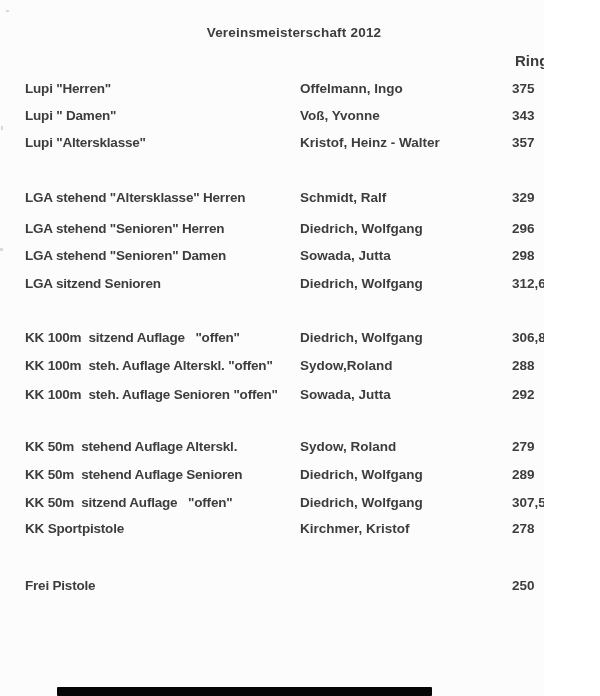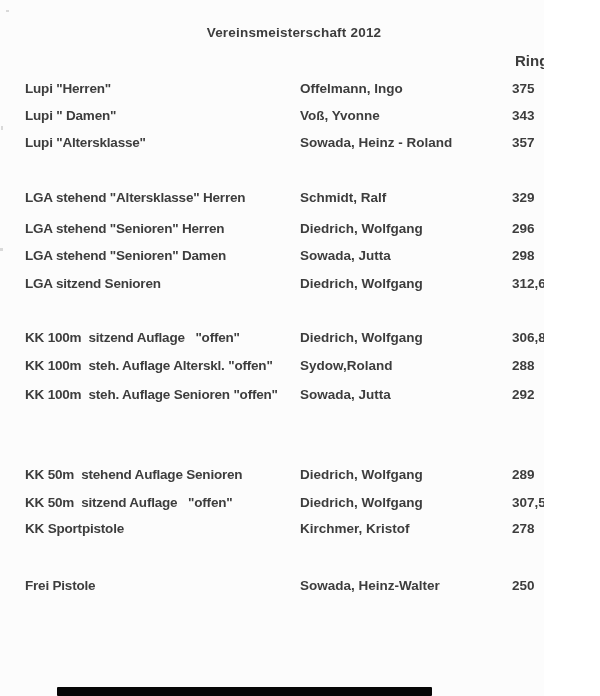--- a/index.html
+++ b/index.html
@@ -101,21 +101,21 @@
     <span class="name">Offelmann, Ingo</span>
     <span class="score">375</span>
   </div>
   <div class="row" style="top:109px">
     <span class="cat">Lupi " Damen"</span>
     <span class="name">Voß, Yvonne</span>
     <span class="score">343</span>
   </div>
   <div class="row" style="top:136px">
     <span class="cat">Lupi "Altersklasse"</span>
-    <span class="name">Sowada, Heinz - Roland</span>
+    <span class="name">Kristof, Heinz - Walter</span>
     <span class="score">357</span>
   </div>
 
   <div class="row" style="top:191px">
     <span class="cat">LGA stehend "Altersklasse" Herren</span>
     <span class="name">Schmidt, Ralf</span>
     <span class="score">329</span>
   </div>
   <div class="row" style="top:222px">
     <span class="cat">LGA stehend "Senioren" Herren</span>
@@ -142,39 +142,43 @@
     <span class="cat">KK 100m  steh. Auflage Alterskl. "offen"</span>
     <span class="name">Sydow,Roland</span>
     <span class="score">288</span>
   </div>
   <div class="row" style="top:388px">
     <span class="cat">KK 100m  steh. Auflage Senioren "offen"</span>
     <span class="name">Sowada, Jutta</span>
     <span class="score">292</span>
   </div>
 
+  <div class="row" style="top:440px">
+    <span class="cat">KK 50m  stehend Auflage Alterskl.</span>
+    <span class="name">Sydow, Roland</span>
+    <span class="score">279</span>
+  </div>
   <div class="row" style="top:468px">
     <span class="cat">KK 50m  stehend Auflage Senioren</span>
     <span class="name">Diedrich, Wolfgang</span>
     <span class="score">289</span>
   </div>
   <div class="row" style="top:496px">
     <span class="cat">KK 50m  sitzend Auflage   "offen"</span>
     <span class="name">Diedrich, Wolfgang</span>
     <span class="score">307,5</span>
   </div>
   <div class="row" style="top:522px">
     <span class="cat">KK Sportpistole</span>
     <span class="name">Kirchmer, Kristof</span>
     <span class="score">278</span>
   </div>
 
   <div class="row" style="top:579px">
     <span class="cat">Frei Pistole</span>
-    <span class="name">Sowada, Heinz-Walter</span>
     <span class="score">250</span>
   </div>
 
   <div class="edge-sliver"></div>
   <div class="edge-curve"></div>
   <div class="speck s1"></div>
   <div class="speck s2"></div>
   <div class="speck s3"></div>
   <div class="bottom-bar"></div>
 

